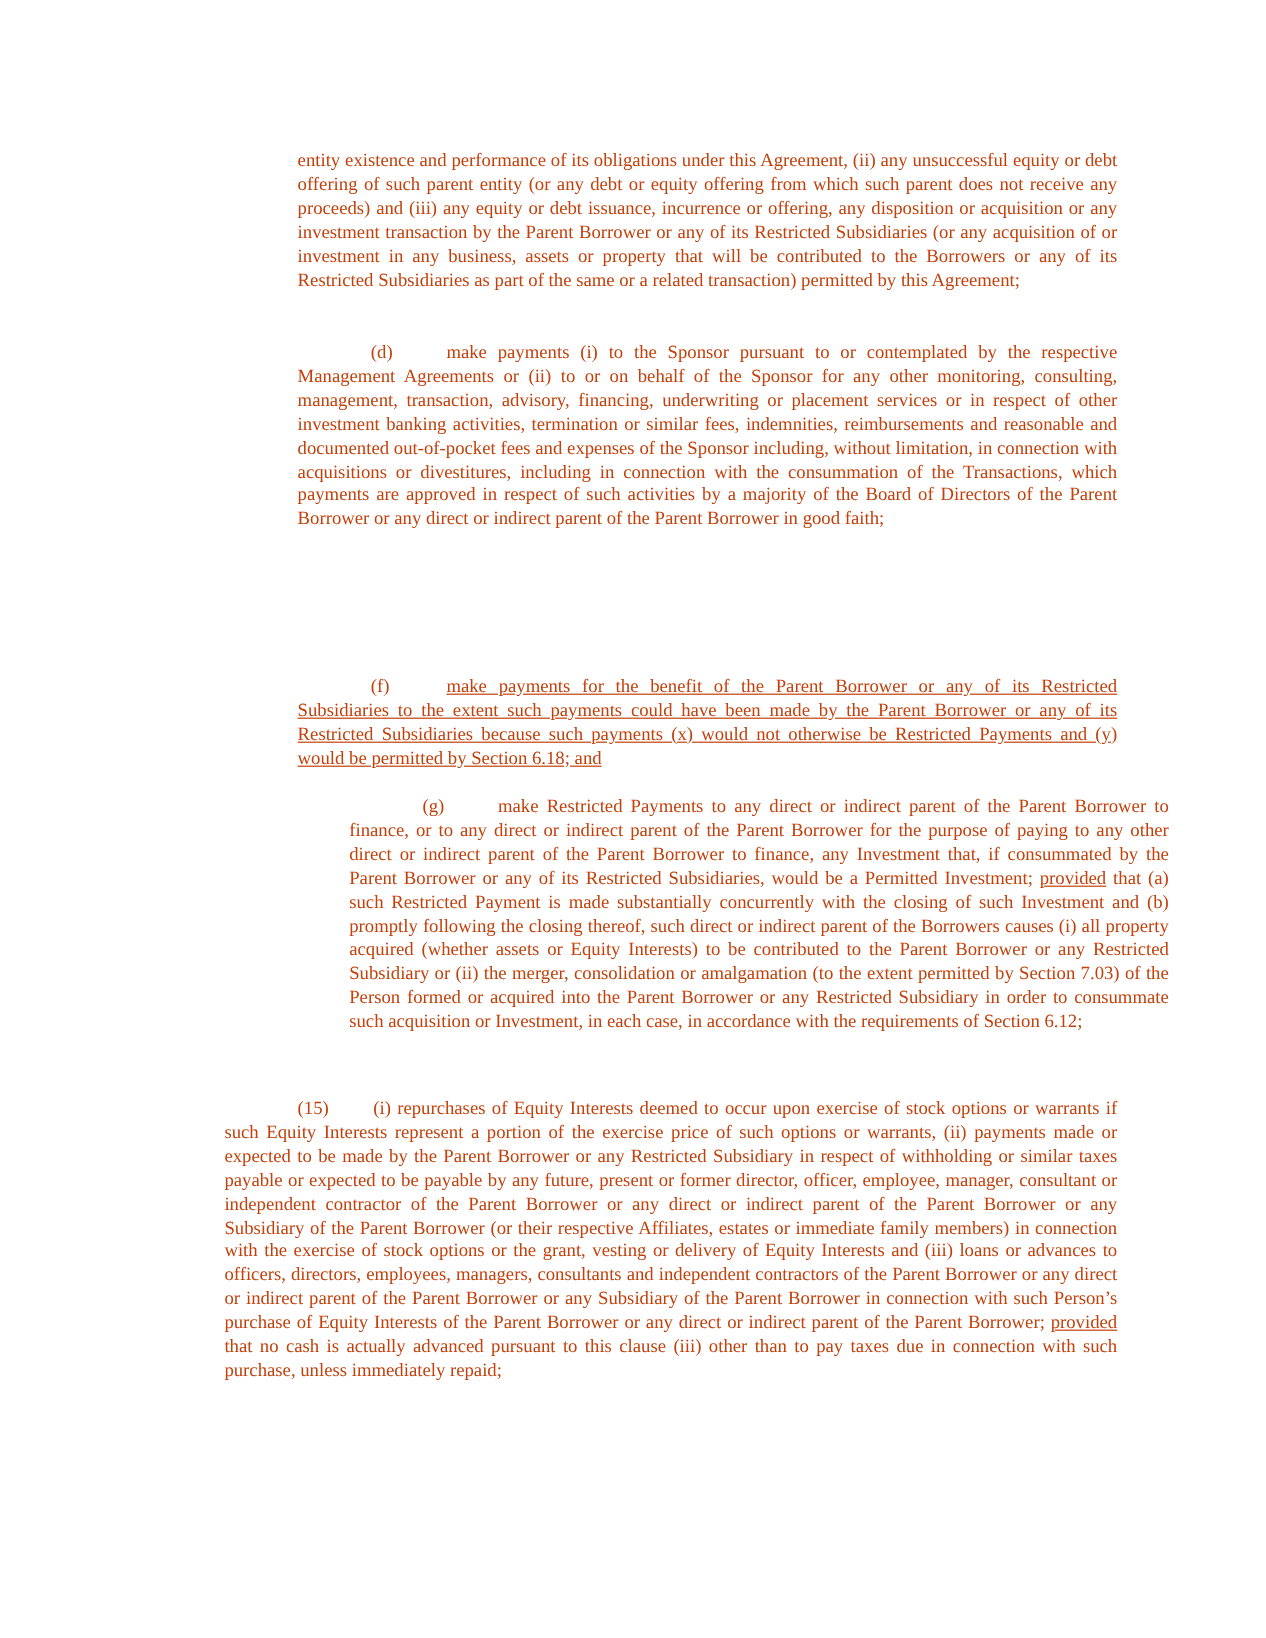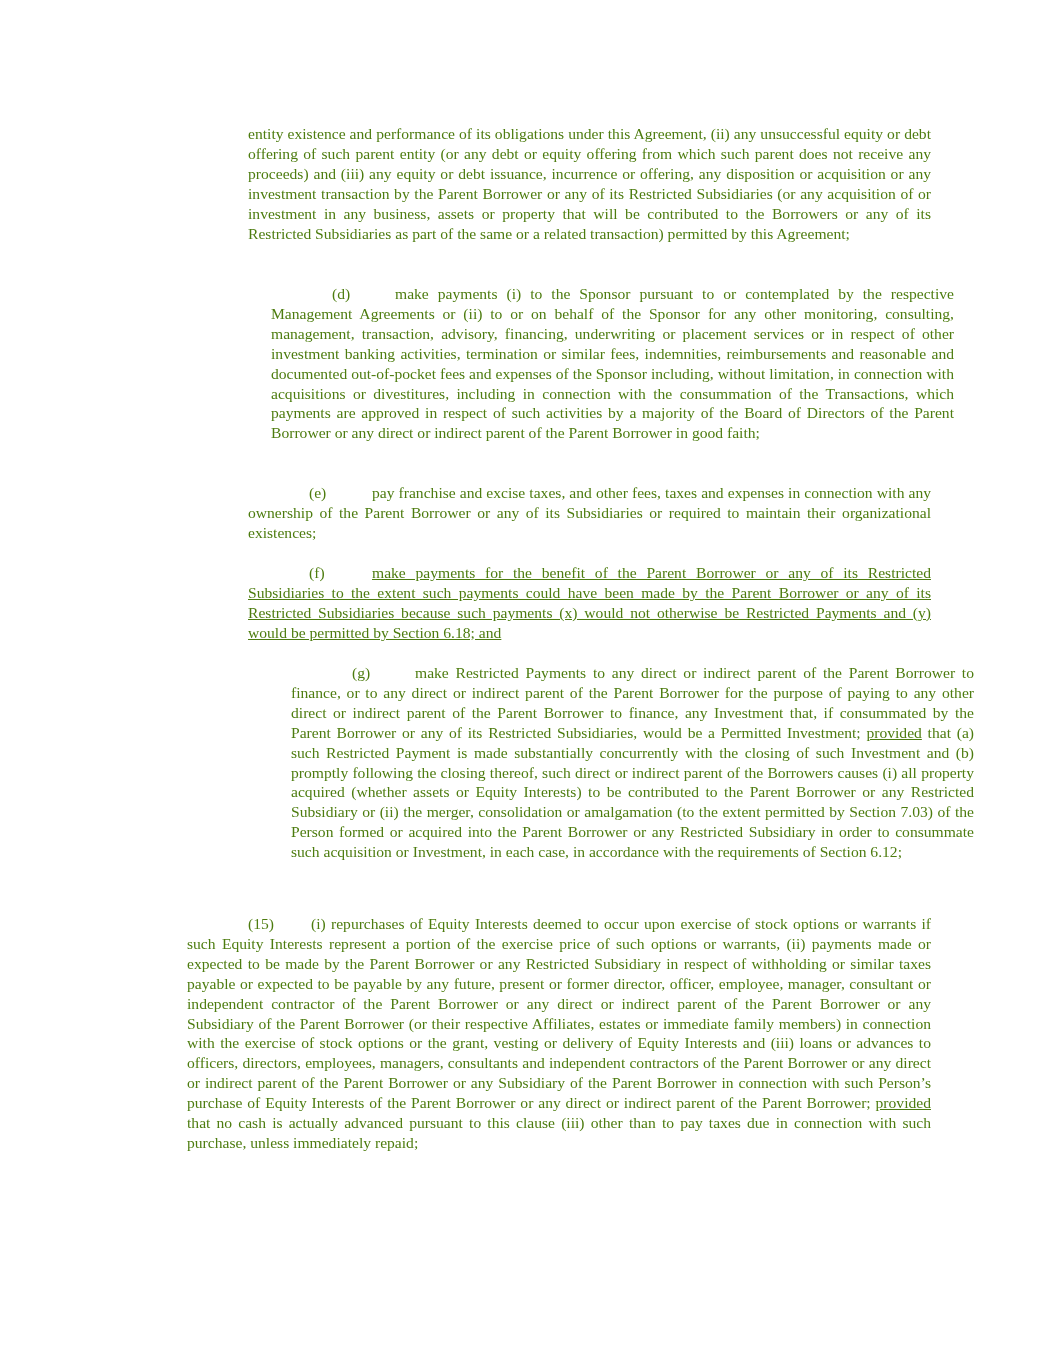--- a/index.html
+++ b/index.html
@@ -3,47 +3,44 @@
 <meta charset="utf-8">
 <style>
   html, body { margin: 0; padding: 0; background: #ffffff; }
   body { width: 1055px; height: 1365px; position: relative; overflow: hidden; }
   .page { position: absolute; left: 0; top: 0; width: 1055px; height: 1365px; background: #fff; }
   .para {
     position: absolute;
     font-family: "Liberation Serif", "DejaVu Serif", serif;
     font-size: 15.6px;
     line-height: 19.9px;
-    color: #4d7c0f;
+    color: #c2410c;
     text-align: justify;
     margin: 0;
   }
   .sub { left: 248px; width: 683px; }
   .top { left: 187px; width: 744px; margin-top: 12px; }
   .lbl { display: inline-block; }
   .sub .lbl { margin-left: 61px; width: 63px; }
   .top .lbl { margin-left: 61px; width: 63px; }
   u { text-decoration: underline; }
 </style>
 </head>
 <body>
 
 <div class="page">
 
   <p class="para sub" style="top:124px;">
     <span>entity existence and performance of its obligations under this Agreement, (ii) any unsuccessful equity or debt offering of such parent entity (or any debt or equity offering from which such parent does not receive any proceeds) and (iii) any equity or debt issuance, incurrence or offering, any disposition or acquisition or any investment transaction by the Parent Borrower or any of its Restricted Subsidiaries (or any acquisition of or investment in any business, assets or property that will be contributed to the Borrowers or any of its Restricted Subsidiaries as part of the same or a related transaction) permitted by this Agreement;</span>
   </p>
 
-  <p class="para sub" style="top:284px;margin-left:23px;">
+  <p class="para sub" style="top:284px;">
     <span class="lbl">(d)</span><span>make payments (i) to the Sponsor pursuant to or contemplated by the respective Management Agreements or (ii) to or on behalf of the Sponsor for any other monitoring, consulting, management, transaction, advisory, financing, underwriting or placement services or in respect of other investment banking activities, termination or similar fees, indemnities, reimbursements and reasonable and documented out-of-pocket fees and expenses of the Sponsor including, without limitation, in connection with acquisitions or divestitures, including in connection with the consummation of the Transactions, which payments are approved in respect of such activities by a majority of the Board of Directors of the Parent Borrower or any direct or indirect parent of the Parent Borrower in good faith;</span>
   </p>
 
-  <p class="para sub" style="top:483px;">
-    <span class="lbl">(e)</span><span>pay franchise and excise taxes, and other fees, taxes and expenses in connection with any ownership of the Parent Borrower or any of its Subsidiaries or required to maintain their organizational existences;</span>
-  </p>
 
   <p class="para sub" style="top:563px;text-decoration:underline;">
     <span class="lbl">(f)</span><span>make payments for the benefit of the Parent Borrower or any of its Restricted Subsidiaries to the extent such payments could have been made by the Parent Borrower or any of its Restricted Subsidiaries because such payments (x) would not otherwise be Restricted Payments and (y) would be permitted by Section 6.18; and</span>
   </p>
 
   <p class="para sub" style="top:663px;margin-left:43px;">
     <span class="lbl">(g)</span><span>make Restricted Payments to any direct or indirect parent of the Parent Borrower to finance, or to any direct or indirect parent of the Parent Borrower for the purpose of paying to any other direct or indirect parent of the Parent Borrower to finance, any Investment that, if consummated by the Parent Borrower or any of its Restricted Subsidiaries, would be a Permitted Investment; </span><u>provided</u><span> that (a) such Restricted Payment is made substantially concurrently with the closing of such Investment and (b) promptly following the closing thereof, such direct or indirect parent of the Borrowers causes (i) all property acquired (whether assets or Equity Interests) to be contributed to the Parent Borrower or any Restricted Subsidiary or (ii) the merger, consolidation or amalgamation (to the extent permitted by Section 7.03) of the Person formed or acquired into the Parent Borrower or any Restricted Subsidiary in order to consummate such acquisition or Investment, in each case, in accordance with the requirements of Section 6.12;</span>
   </p>
 
   <p class="para top" style="top:902px;">

